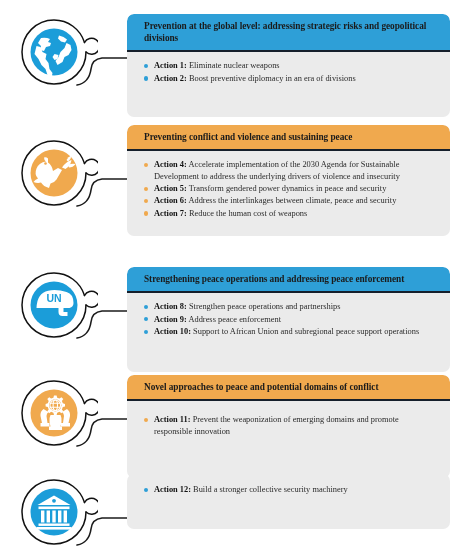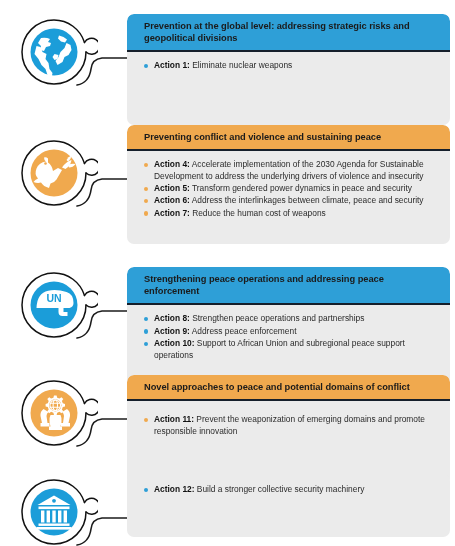--- a/index.html
+++ b/index.html
@@ -38,40 +38,41 @@
   }
   
   .panel {
     position: absolute;
     left: 127px;
     width: 323px;
     background: #ebebeb;
     border-radius: 7px;
     overflow: hidden;
     box-sizing: border-box;
+    font-family: Liberation Serif, serif;
   }
   .panel-header {
     position: relative;
     box-sizing: border-box;
     padding: 6px 9px 6px 17px;
     border-bottom: 2px solid #151f2b;
     border-top-left-radius: 7px;
     border-top-right-radius: 7px;
   }
   .panel-header.blue { background: #2e9fd7; }
   .panel-header.orange { background: #f0a94e; }
   .panel-header-title {
     font-size: 9.3px;
     font-weight: bold;
     line-height: 12.2px;
     color: #1b1b1b;
     letter-spacing: -0.05px;
   }
   .panel-body {
-    padding: 8px 14px 24px 17px;
+    padding: 8px 14px 16px 17px;
   }
   ul.action-list {
     list-style: none;
     margin: 0;
     padding: 0;
   }
   ul.action-list li {
     position: relative;
     padding-left: 10px;
     font-size: 8.4px;
@@ -129,20 +130,25 @@
     <div class="panel" style="top:14px">
       <div class="panel-header blue">
         <div class="panel-header-title">Prevention at the global level: addressing strategic risks and geopolitical divisions</div>
       </div>
       <div class="panel-body" style="min-height:41px">
         <ul class="action-list blue">
           <li>
             <span class="bullet"></span>
             <span class="action-label">Action 1:</span> 
             <span>Eliminate nuclear weapons</span>
+          </li>
+          <li>
+            <span class="bullet"></span>
+            <span class="action-label">Action 2:</span> 
+            <span>Boost preventive diplomacy in an era of divisions</span>
           </li>
         </ul>
       </div>
     </div>
   </div>
 
   <div class="group-row" style="top:121px">
     <div class="icon-badge" style="top:8px">
       <svg viewBox="0 0 88 88">
         <path d="M76 44 A32 32 0 1 1 44 12 A32 32 0 0 1 74.5 34.5" fill="none" stroke="#111" stroke-width="1.5" stroke-linecap="round"></path>

